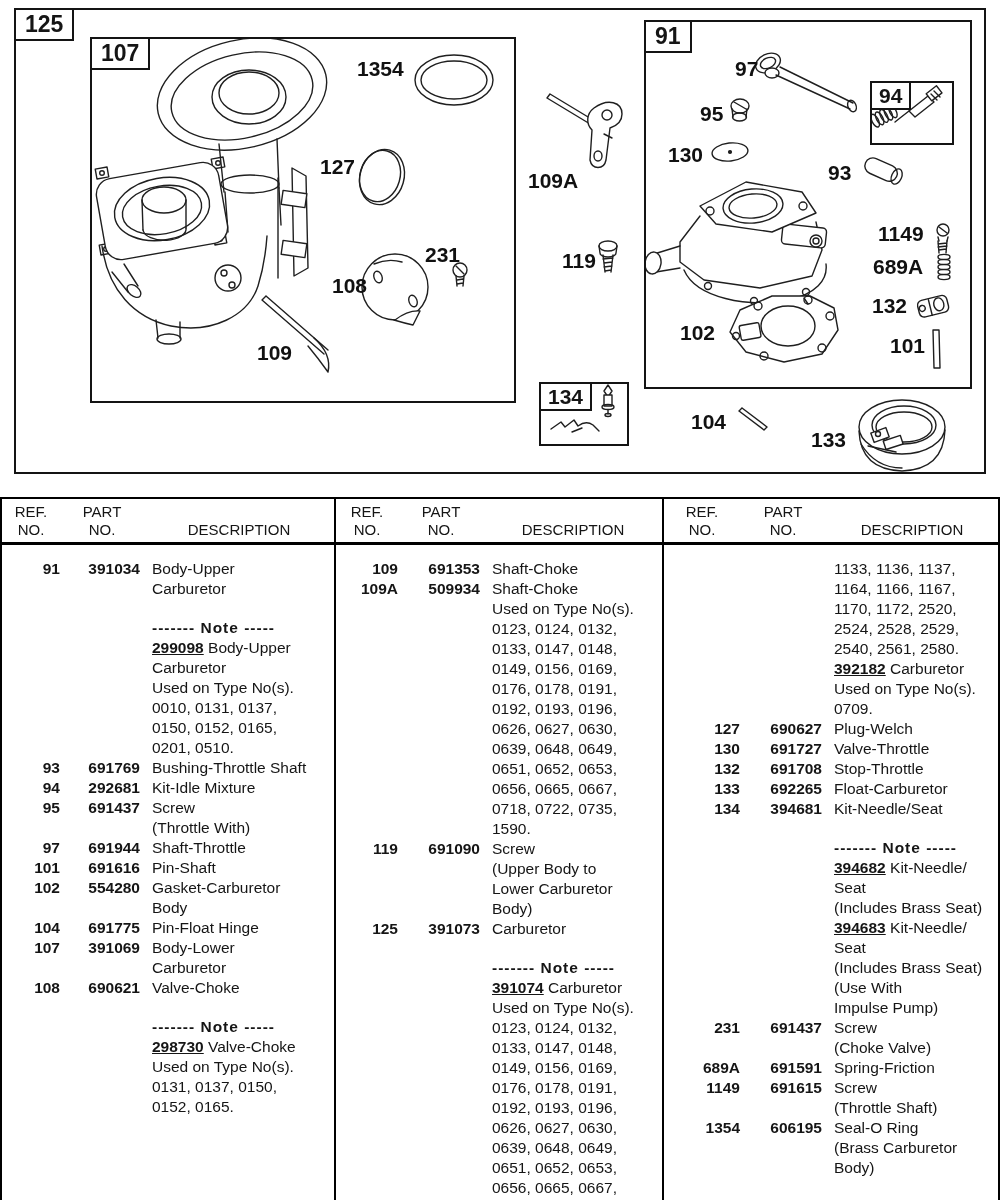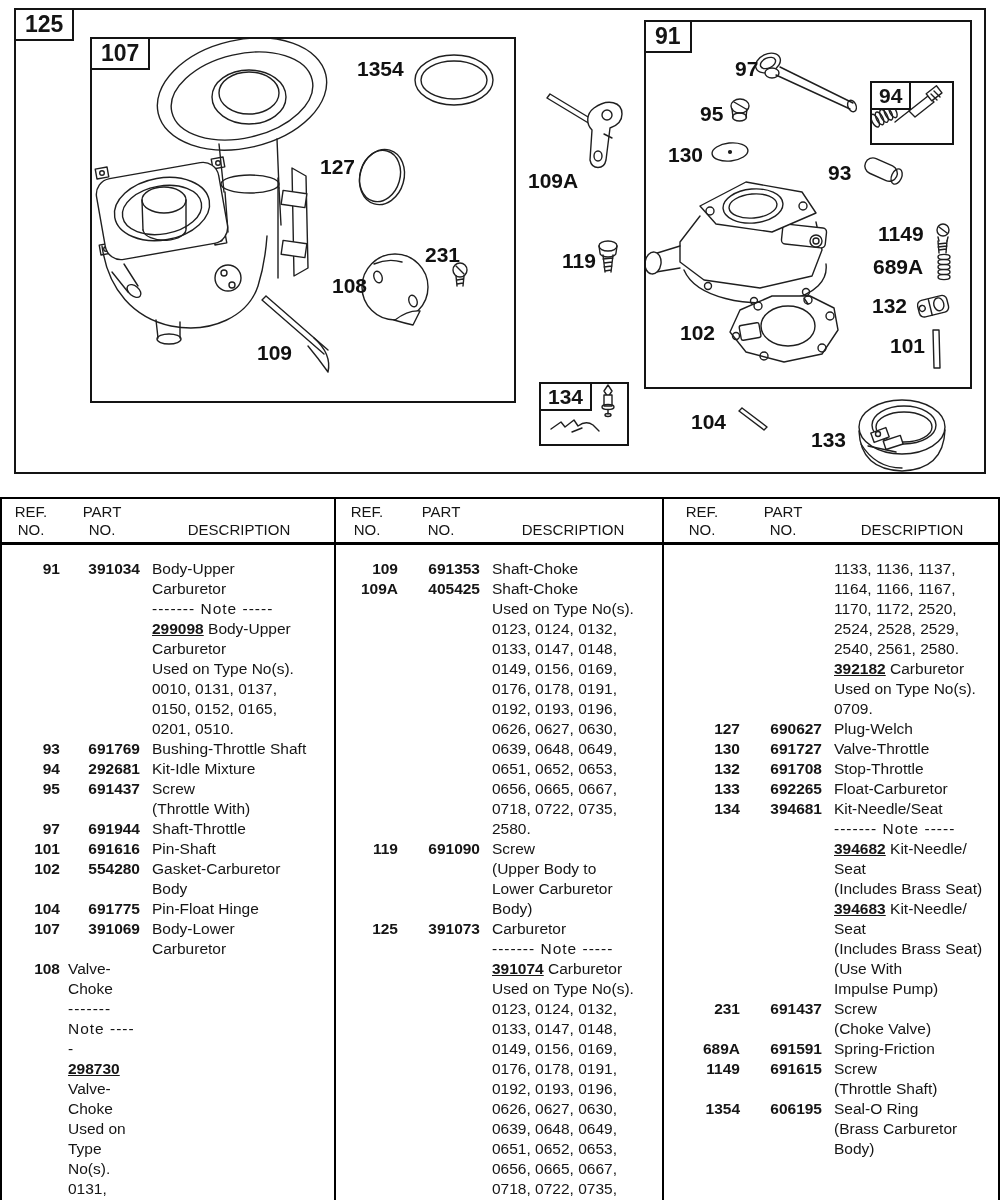--- a/index.html
+++ b/index.html
@@ -28,21 +28,21 @@
   .c2 .col-head,.c2 .row{grid-template-columns:62px 86px 1fr;}
   .c3 .col-head,.c3 .row{grid-template-columns:76px 86px 1fr;}
   .hcell{text-align:center;}
   .hline{min-height:18px;}
   .col-body{padding-top:14px;}
   .row{display:grid;}
   .ref{text-align:right;font-weight:bold;}
   .part{text-align:right;font-weight:bold;padding-right:4px;}
   .desc{padding-left:8px;padding-right:8px;}
   .dline b{font-weight:bold;text-decoration:underline;}
-  .dline.note{font-weight:normal;letter-spacing:1px;}
+  .dline.note{font-weight:bold;letter-spacing:1px;margin-top:19px;}
 </style>
 </head>
 <body>
 
 <div class="diagram">
 
   <svg class="art" width="968" height="462" viewBox="0 0 968 462" fill="none" stroke="#1f1f1f" stroke-width="1.4" stroke-linejoin="round" stroke-linecap="round">
 
     <g>
       <ellipse cx="226" cy="84" rx="86" ry="54" transform="rotate(-13 226 84)" fill="#fff"></ellipse>
@@ -366,20 +366,21 @@
         <div class="row">
           <div class="ref">107</div>
           <div class="part">391069</div>
           <div class="desc">
             <div class="dline">Body-Lower</div>
             <div class="dline">Carburetor</div>
           </div>
         </div>
         <div class="row">
           <div class="ref">108</div>
+          <div class="part">690621</div>
           <div class="desc">
             <div class="dline">Valve-Choke</div>
             <div class="dline note">------- Note -----</div>
             <div class="dline"><b>298730</b> Valve-Choke</div>
             <div class="dline">Used on Type No(s).</div>
             <div class="dline">0131, 0137, 0150,</div>
             <div class="dline">0152, 0165.</div>
           </div>
         </div>
       </div>
@@ -402,35 +403,35 @@
       <div class="col-body">
         <div class="row">
           <div class="ref">109</div>
           <div class="part">691353</div>
           <div class="desc">
             <div class="dline">Shaft-Choke</div>
           </div>
         </div>
         <div class="row">
           <div class="ref">109A</div>
-          <div class="part">405425</div>
+          <div class="part">509934</div>
           <div class="desc">
             <div class="dline">Shaft-Choke</div>
             <div class="dline">Used on Type No(s).</div>
             <div class="dline">0123, 0124, 0132,</div>
             <div class="dline">0133, 0147, 0148,</div>
             <div class="dline">0149, 0156, 0169,</div>
             <div class="dline">0176, 0178, 0191,</div>
             <div class="dline">0192, 0193, 0196,</div>
             <div class="dline">0626, 0627, 0630,</div>
             <div class="dline">0639, 0648, 0649,</div>
             <div class="dline">0651, 0652, 0653,</div>
             <div class="dline">0656, 0665, 0667,</div>
             <div class="dline">0718, 0722, 0735,</div>
-            <div class="dline">2580.</div>
+            <div class="dline">1590.</div>
           </div>
         </div>
         <div class="row">
           <div class="ref">119</div>
           <div class="part">691090</div>
           <div class="desc">
             <div class="dline">Screw</div>
             <div class="dline">(Upper Body to</div>
             <div class="dline">Lower Carburetor</div>
             <div class="dline">Body)</div>

